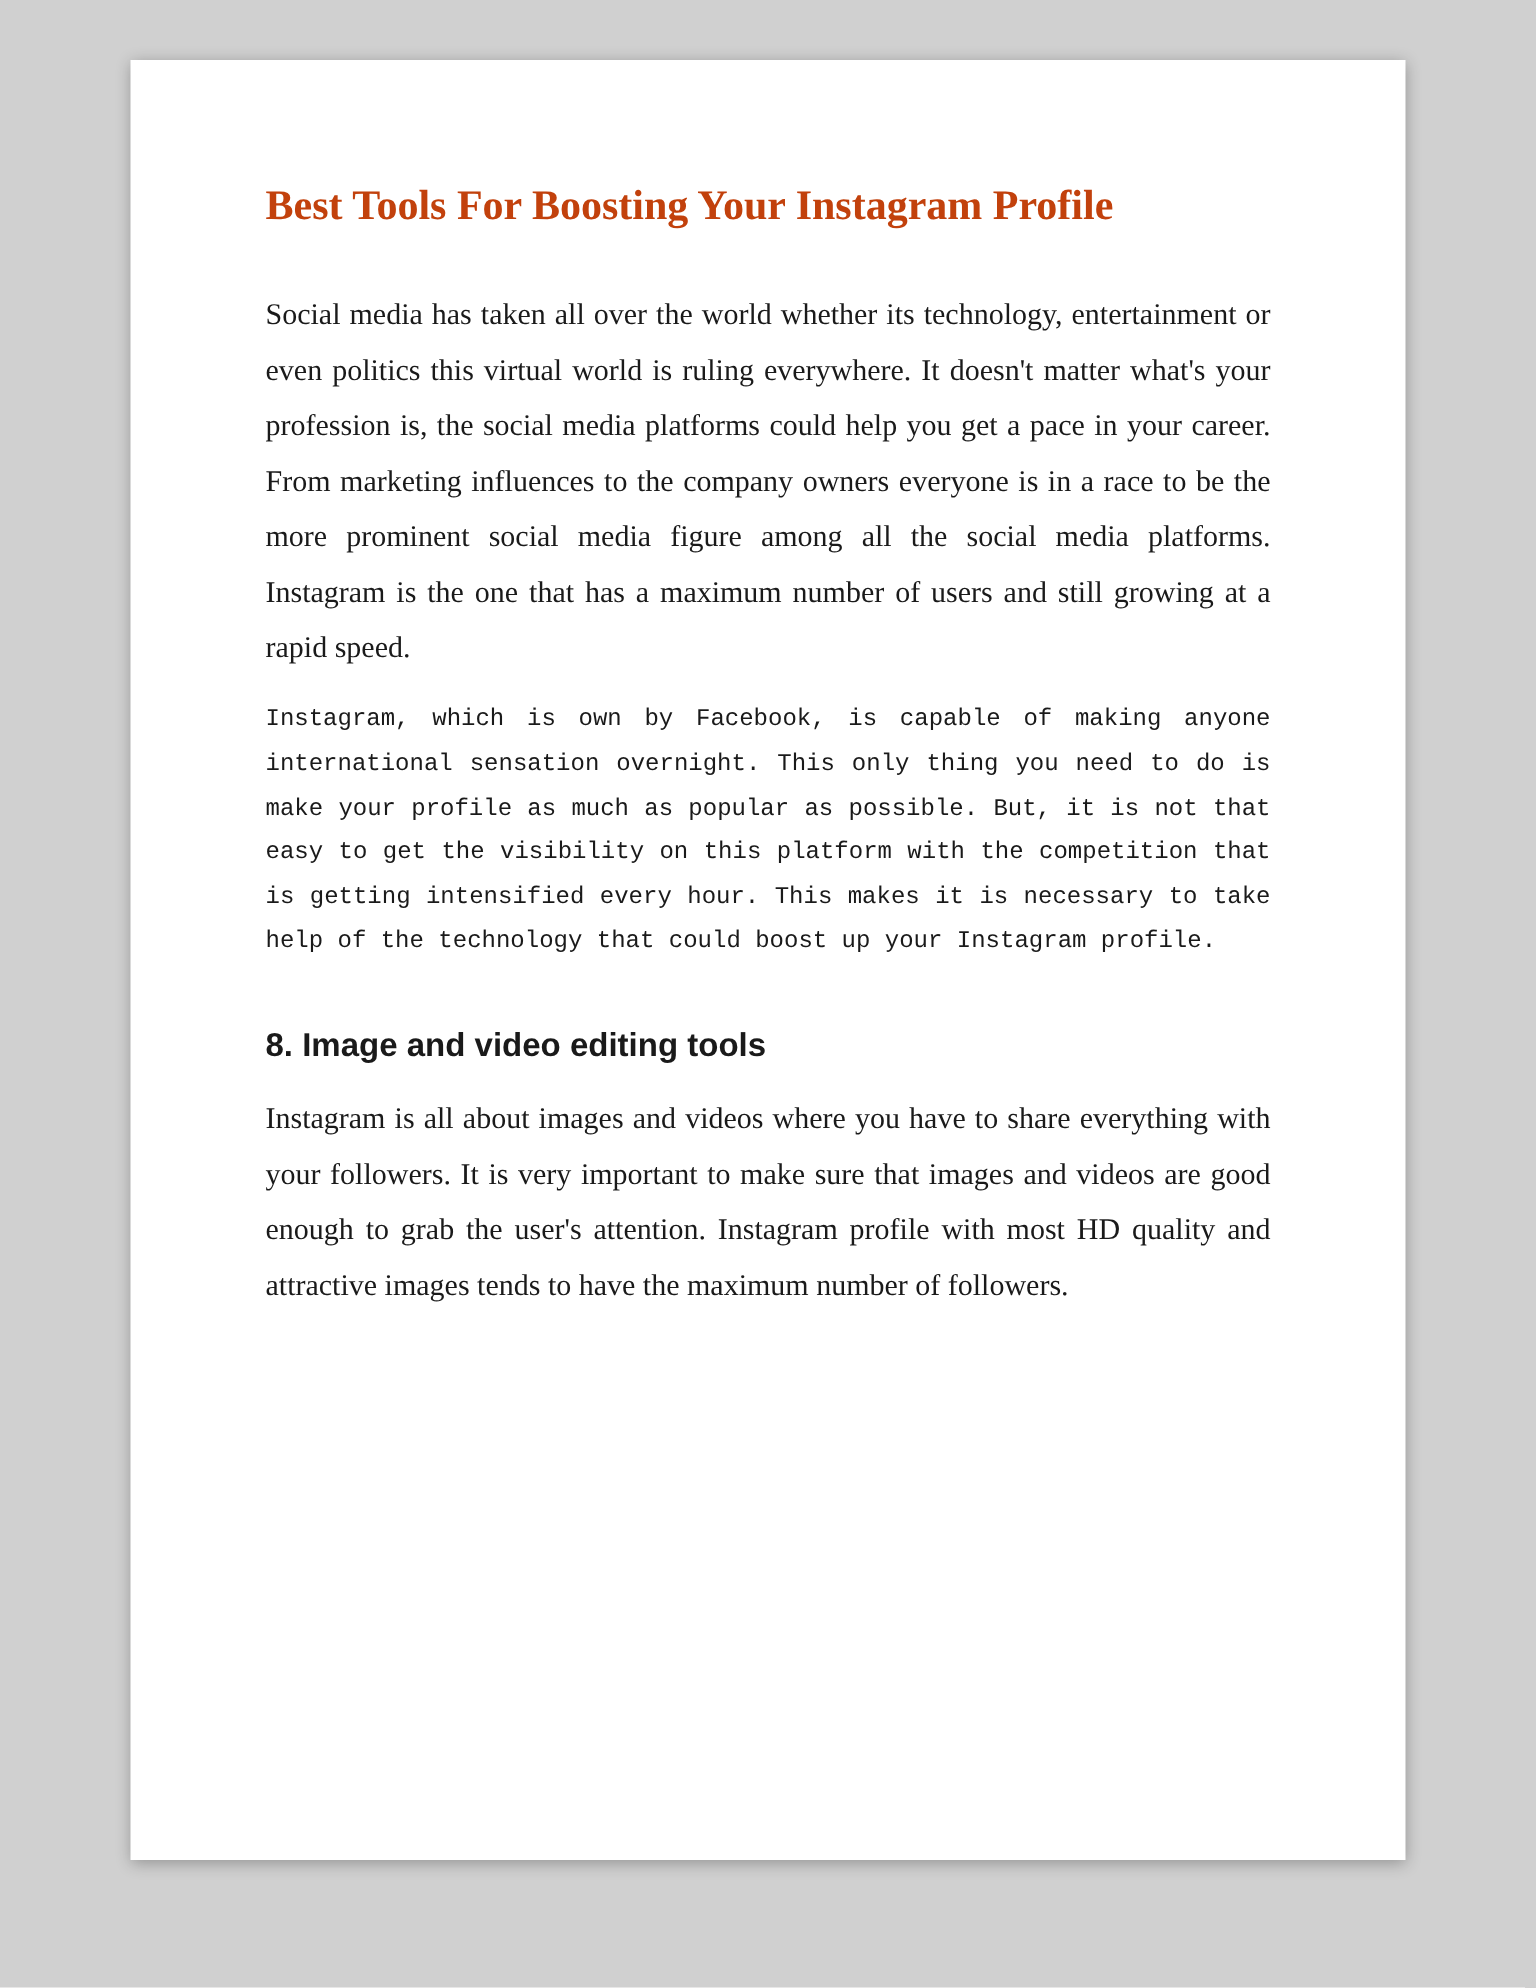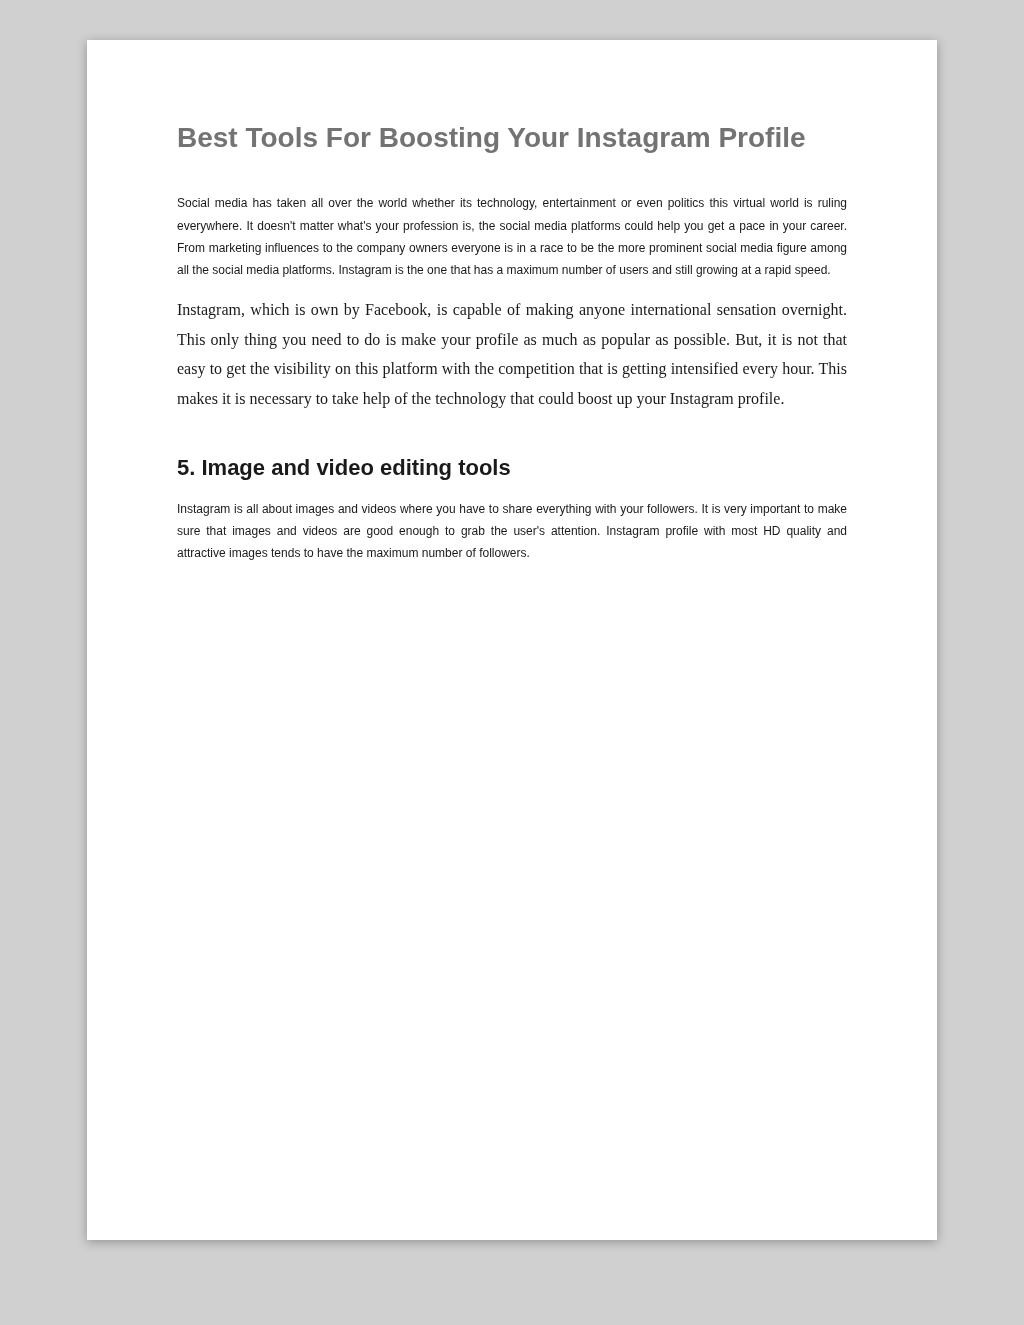--- a/index.html
+++ b/index.html
@@ -22,63 +22,63 @@
       background-color: #ffffff;
       width: 850px;
       min-height: 1200px;
       padding: 80px 90px 80px 90px;
       box-shadow: 0 2px 10px rgba(0,0,0,0.3);
     }
 
     .page-title {
       font-size: 28px;
       font-weight: bold;
-      font-family: Liberation Sans, sans-serif;
-      color: #737373;
+      font-family: Liberation Serif, serif;
+      color: #c2410c;
       margin-bottom: 36px;
       line-height: 1.3;
     }
 
     .section-heading {
       font-size: 22px;
       font-weight: bold;
       font-family: Arial, Helvetica, sans-serif;
       color: #1a1a1a;
       margin-top: 40px;
       margin-bottom: 16px;
       line-height: 1.3;
     }
 
     .body-paragraph {
-      font-size: 12px;
-      font-family: Liberation Sans, sans-serif;
+      font-size: 20px;
+      font-family: Liberation Serif, serif;
       color: #1a1a1a;
       line-height: 1.85;
       text-align: justify;
       margin-bottom: 14px;
     }
 
     .body-paragraph-no-indent {
       font-size: 16px;
-      font-family: Liberation Serif, serif;
+      font-family: Liberation Mono, monospace;
       color: #1a1a1a;
       line-height: 1.85;
       text-align: justify;
       margin-bottom: 14px;
     }
   </style>
 </head>
 <body>
 
 <div class="page">
 
   <h1 class="page-title">Best Tools For Boosting Your Instagram Profile</h1>
 
   <p class="body-paragraph">Social media has taken all over the world whether its technology, entertainment or even politics this virtual world is ruling everywhere. It doesn't matter what's your profession is, the social media platforms could help you get a pace in your career. From marketing influences to the company owners everyone is in a race to be the more prominent social media figure among all the social media platforms. Instagram is the one that has a maximum number of users and still growing at a rapid speed.</p>
 
   <p class="body-paragraph-no-indent">Instagram, which is own by Facebook, is capable of making anyone international sensation overnight. This only thing you need to do is make your profile as much as popular as possible. But, it is not that easy to get the visibility on this platform with the competition that is getting intensified every hour. This makes it is necessary to take help of the technology that could boost up your Instagram profile.</p>
 
 
-  <h2 class="section-heading">5. Image and video editing tools</h2>
+  <h2 class="section-heading">8. Image and video editing tools</h2>
 
   <p class="body-paragraph">Instagram is all about images and videos where you have to share everything with your followers. It is very important to make sure that images and videos are good enough to grab the user's attention. Instagram profile with most HD quality and attractive images tends to have the maximum number of followers.</p>
 
 </div>
 
 </body></html>

